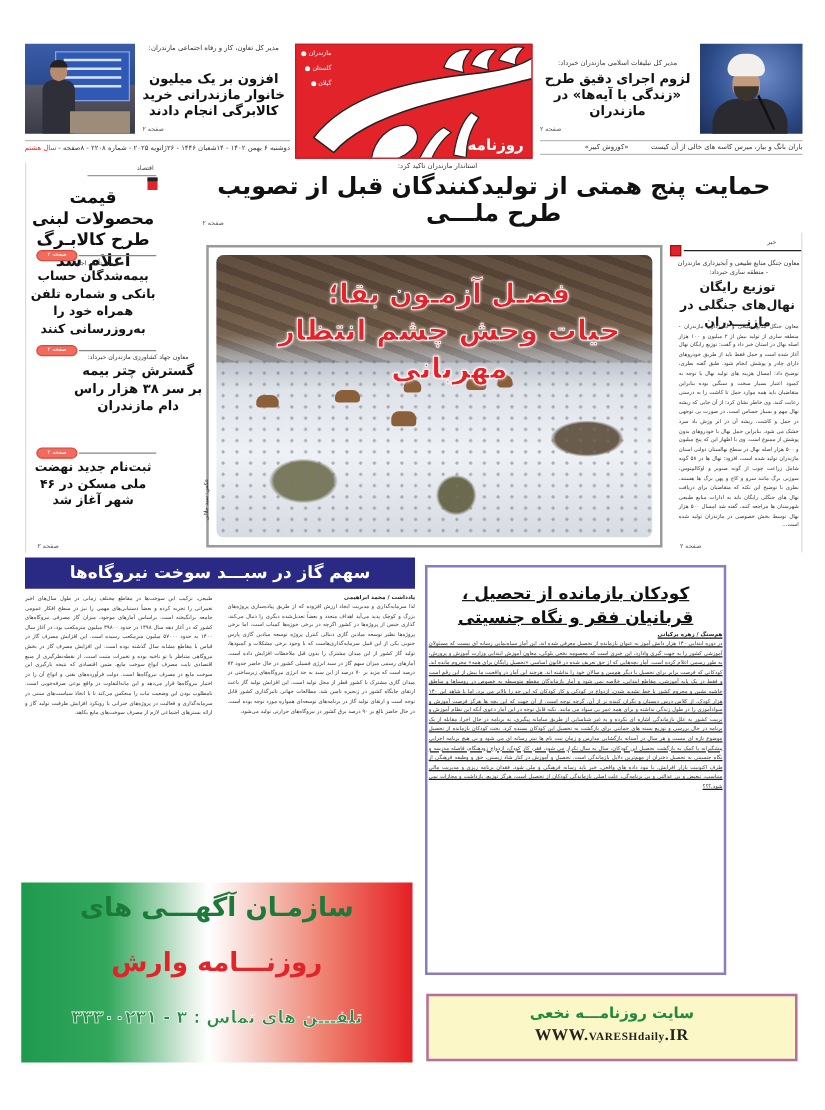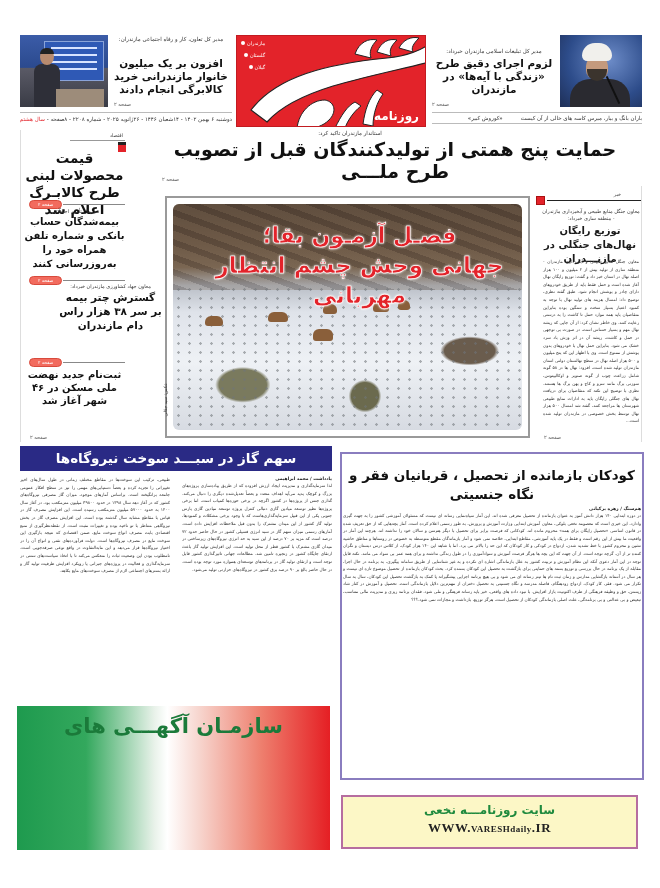--- a/index.html
+++ b/index.html
@@ -109,21 +109,21 @@
 
   
   .gas { left: 20px; top: 446px; width: 312px; height: 256px; }
   .gas .bar { position:absolute; left:0; top:0; width:312px; height:25px; background:#2a2a85; color:#fff; text-align:center; font-size:13.5px; font-weight:bold; line-height:25px; }
   .gas .col { position:absolute; top:30px; width:150px; height:220px; overflow:hidden; }
   .gas .colR { right:0; }
   .gas .colL { left:0; }
   .gas .byline { font-size:4.5px; color:#222; font-weight:bold; margin-bottom:1px; }
 
   
-  .kids { left: 340px; top: 452px; width: 304px; height: 328px; border:2px solid #8a7dbf; padding:4px 1px; }
+  .kids { left: 340px; top: 452px; width: 241px; height: 328px; border:2px solid #8a7dbf; padding:4px 1px;text-decoration:underline; }
   .kids .h { text-align:center; font-size:13.5px; font-weight:bold; line-height:19px; color:#111; margin-top:8px; }
   .kids .byline { font-size:4.5px; color:#222; font-weight:bold; text-align:right; margin:2px 0 1px 0; }
 
   
   .ad-left { left: 17px; top: 706px; width: 313px; height: 144px;
     background: linear-gradient(90deg, #1e9a4e 0%, #33a85d 22%, #e9f2ea 44%, #ffffff 48%, #f7d6cf 58%, #ee7f6e 78%, #e51f24 100%); }
   .ad-left .l1 { position:absolute; left:0; top:8px; width:100%; text-align:center; font-size:21px; font-weight:bold; color:#1b7a3a; }
   .ad-left .l2 { position:absolute; left:0; top:52px; width:100%; text-align:center; font-size:21px; font-weight:bold; color:#e3232a; }
   .ad-left .l3 { position:absolute; left:0; top:100px; width:100%; text-align:center; font-size:14px; font-weight:bold; color:#2a8a46; -webkit-text-stroke:0.5px #fff; }
   .ad-left .l3 .phone { letter-spacing: 2px; }
@@ -253,21 +253,21 @@
     <div class="rocks"></div>
     <div class="snowdots"></div>
     <div class="deer" style="left:32px; top:112px;"></div>
     <div class="deer" style="left:95px; top:108px; width:20px;"></div>
     <div class="deer" style="left:140px; top:125px; width:20px; height:12px;"></div>
     <div class="deer" style="left:150px; top:100px; width:14px;"></div>
     <div class="deer" style="left:200px; top:98px; width:16px;"></div>
     <div class="deer" style="left:225px; top:96px; width:12px;"></div>
     <div class="title">
       <div class="t1">فصـل آزمـون بقا؛</div>
-      <div class="t2">جهانی وحش چشم انتظار مهربانی</div>
+      <div class="t2">حیات وحش چشم انتظار مهربانی</div>
     </div>
   </div>
   <div class="credit">عکس: سید جلالی</div>
 </div>
 
 <div class="abs right-sq"></div>
 <div class="abs rightcol">
   <div class="right-tag">خبر</div>
   <div class="right-topbar"></div>
   <div class="kicker">معاون جنگل منابع طبیعی و آبخیزداری مازندران - منطقه ساری خبرداد:</div>
@@ -288,18 +288,23 @@
 </div>
 
 <div class="abs kids">
   <div class="h">کودکان بازمانده از تحصیل ، قربانیان فقر و نگاه جنسیتی</div>
   <div class="byline">هم‌سنگ / زهره برکیانی</div>
   <div class="body-text">در دوره ابتدایی ۱۴۰ هزار دانش آموز به عنوان بازمانده از تحصیل معرفی شده اند. این آمار سیاه‌نمایی رسانه ای نیست که مسئولان آموزشی کشور را به جهت گیری وادارد، این خبری است که معصومه نخعی بلوکی، معاون آموزش ابتدایی وزارت آموزش و پرورش، به طور رسمی اعلام کرده است. آمار بچه‌هایی که از حق تعریف شده در قانون اساسی «تحصیل رایگان برای همه» محروم مانده اند. کودکانی که فرصت برابر برای تحصیل با دیگر هم‌سن و سالان خود را نداشته اند. هرچند این آمار در واقعیت ما بیش از این رقم است و فقط در یک پایه آموزشی، مقاطع ابتدایی، خلاصه نمی شود و آمار بازماندگان مقطع متوسطه به خصوص در روستاها و مناطق حاشیه نشین و محروم کشور با خط تشدید شدن، ازدواج در کودکی و کار کودکان که این حد را بالاتر می برد. اما با شاهد این ۱۴۰ هزار کودک، از کلاس درس دبستان و نگران کننده تر از آن. گرچه توجه است. از آن جهت که این بچه ها هرگز فرصت آموزش و سوادآموزی را در طول زندگی نداشته و برای همه عمر بی سواد می مانند. نکته قابل توجه در این آمار دعوی آنکه این نظام آموزش و تربیت کشور به علل بازماندگی اشاره ای نکرده و به غیر شناسایی از طریق سامانه پیگیری، به برنامه در حال اجرا، مقابله از یک برنامه در حال بررسی و توزیع بسته های حمایتی برای بازگشت به تحصیل این کودکان بسنده کرد. بحث کودکان بازمانده از تحصیل موضوع تازه ای نیست و هر سال در آستانه بازگشایی مدارس و زمان ثبت نام ها تیتر رسانه ای می شود و بی هیچ برنامه اجرایی پیشگیرانه یا کمک به بازگشت تحصیل این کودکان، سال به سال تکرار می شود. فقر، کار کودک، ازدواج زودهنگام، فاصله مدرسه و نگاه جنسیتی به تحصیل دختران از مهم‌ترین دلایل بازماندگی است. تحصیل و آموزش در کنار شاد زیستن، حق و وظیفه فرهنگی از طرف اکنونیت بازار افرایش. با نبود داده های واقعی، خبر باید رسانه فرهنگی و ملی شود. فقدان برنامه ریزی و مدیریت مالی متناسب، تبعیض و بی عدالتی و بی برنامه‌گی، علت اصلی بازماندگی کودکان از تحصیل است، هرگز توزیع، بازداشت و مجازات نمی شود.؟؟؟</div>
 </div>
 
 <div class="abs ad-left">
   <div class="l1">سازمـان آگهـــی های</div>
+  <div class="l2">روزنـــامه وارش</div>
+  <div class="l3">
+    <span>تلفـــن های تماس :</span>
+    <span class="phone">۳ - ۳۳۳۰۰۲۳۱</span>
+  </div>
 </div>
 
 <div class="abs ad-right">
   <div class="l1">سایت روزنامـــه نخعی</div>
   <div class="l2"><span>WWW.</span><small>VARESHdaily</small><span>.IR</span></div>
 </div>
 
 </body></html>

